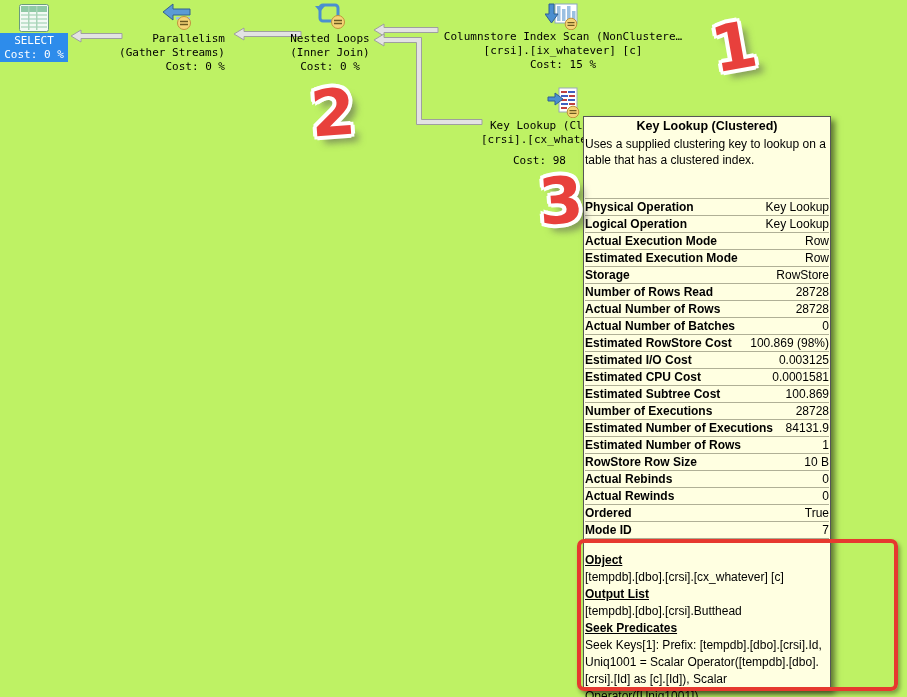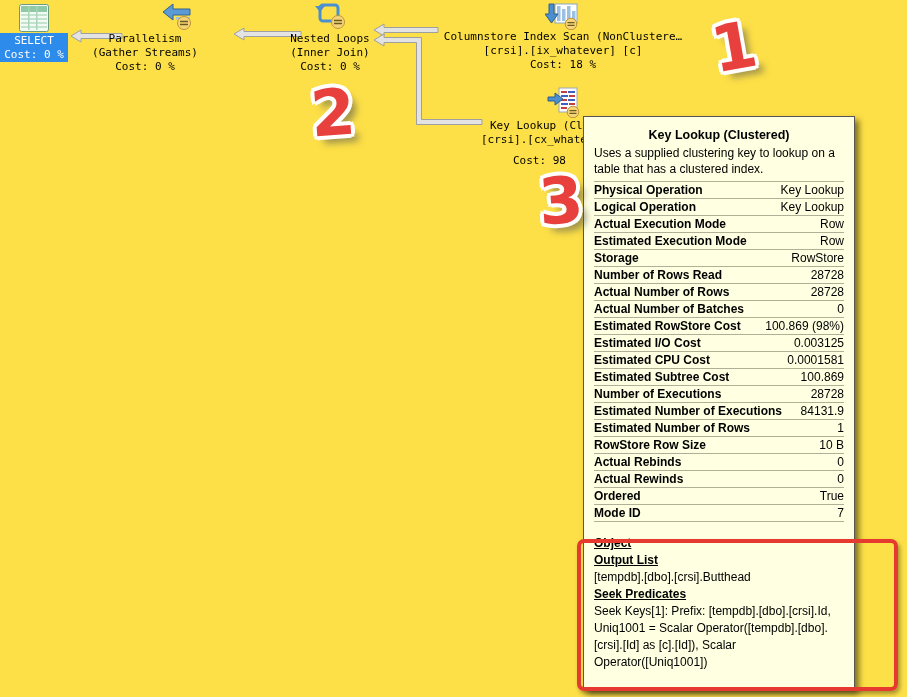--- a/index.html
+++ b/index.html
@@ -1,18 +1,18 @@
 <!DOCTYPE html>
 <html><head>
 <meta charset="utf-8">
 <style>
   html,body { margin:0; padding:0; }
   #screen {
     position:relative; width:907px; height:697px;
-    background:#fde047; overflow:hidden;
+    background:#bef264; overflow:hidden;
     font-family:"Liberation Sans", sans-serif;
   }
   .arrow-layer { position:absolute; left:0; top:0; z-index:1; }
   .icon { position:absolute; z-index:2; }
   .nodetext {
     position:absolute; z-index:2; color:#000;
     font:11px "DejaVu Sans Mono","Liberation Mono",monospace;
     line-height:14px; text-align:center; white-space:pre;
   }
   .kl-line {
@@ -21,29 +21,29 @@
     line-height:14px; white-space:pre;
   }
   .select-box {
     position:absolute; left:0; top:33px; width:68px; height:29px;
     background:#2d8ceb; color:#fff; z-index:2;
     font:11px "DejaVu Sans Mono","Liberation Mono",monospace;
     line-height:14px; text-align:center; white-space:pre; padding-top:1px;
     box-sizing:border-box;
   }
   .tooltip {
-    position:absolute; left:583px; top:116px; width:272px; height:574px;
-    box-sizing:border-box; padding:10px;
+    position:absolute; left:583px; top:116px; width:248px; height:574px;
+    box-sizing:border-box; padding:1px;
     background:#ffffe1; border:1px solid #565656;
     box-shadow:4px 4px 6px rgba(0,0,0,0.5);
     font:12px "Liberation Sans",sans-serif; color:#000; z-index:5;
   }
   .tt-title { text-align:center; font-weight:bold; font-size:12.5px; line-height:16px; }
   .tt-desc { margin-top:2px; line-height:16px; }
-  .tt-table { margin-top:4px; border-top:1px solid #b0b096; }
+  .tt-table { margin-top:30px; border-top:1px solid #b0b096; }
   .trow {
     display:flex; justify-content:space-between; align-items:center;
     height:17px; box-sizing:border-box; line-height:16px;
     border-bottom:1px solid #b0b096;
   }
   .tlabel { font-weight:bold; white-space:nowrap; }
   .tvalue { white-space:nowrap; }
   .tt-sections { margin-top:13px; line-height:17px; }
   .sec-h { font-weight:bold;text-decoration:underline; }
   .red-box {
@@ -92,21 +92,21 @@
 
   <div>
     <div class="icon" style="left:160px; top:1px;">
       <svg width="34" height="30" viewBox="0 0 34 30">
         <path d="M3 11 L13 3 L13 8 L30 8 L30 14 L13 14 L13 19 Z" fill="#5b9bd5" stroke="#35618f"></path>
         <rect x="16" y="16" width="14" height="2.5" fill="#9dc3e6"></rect>
         <circle cx="24" cy="22" r="6.5" fill="#f5d476" stroke="#c0933c"></circle>
         <path d="M20 20.5 h8 M20 23.5 h8" stroke="#6b5a20" stroke-width="1.4"></path>
       </svg>
     </div>
-    <div class="nodetext" style="left:65px; top:32px; width:160px;"><span>Parallelism</span>
+    <div class="nodetext" style="left:65px; top:32px; width:160px;text-align:right;"><span>Parallelism</span>
 <span>(Gather Streams)</span>
 <span>Cost: 0 %</span></div>
   </div>
 
   <div>
     <div class="icon" style="left:314px; top:1px;">
       <svg width="32" height="28" viewBox="0 0 32 28">
         <rect x="6" y="4" width="18" height="16" rx="3" fill="none" stroke="#4a8fd0" stroke-width="3"></rect>
         <path d="M6 11 L1 5 L11 5 Z" fill="#4a8fd0"></path>
         <path d="M24 13 L29 19 L19 19 Z" fill="#4a8fd0"></path>
@@ -127,21 +127,21 @@
         <rect x="17" y="7" width="3.5" height="12" fill="#9bc0e2"></rect>
         <rect x="22" y="4" width="3.5" height="15" fill="#9bc0e2"></rect>
         <rect x="27" y="9" width="3.5" height="10" fill="#9bc0e2"></rect>
         <path d="M4 2 L9 2 L9 12 L13 12 L6.5 21 L0 12 L4 12 Z" fill="#4a8fd0" stroke="#2f5f94"></path>
         <circle cx="26" cy="22" r="5.8" fill="#f5d476" stroke="#c0933c"></circle>
         <path d="M22.5 20.6 h7 M22.5 23.4 h7" stroke="#6b5a20" stroke-width="1.3"></path>
       </svg>
     </div>
     <div class="nodetext" style="left:438px; top:30px; width:250px;"><span>Columnstore Index Scan (NonClustere…</span>
 <span>[crsi].[ix_whatever] [c]</span>
-<span>Cost: 18 %</span></div>
+<span>Cost: 15 %</span></div>
   </div>
 
   <div>
     <div class="icon" style="left:546px; top:86px;">
       <svg width="34" height="32" viewBox="0 0 34 32">
         <rect x="13" y="2" width="18" height="24" fill="#ffffff" stroke="#9aa7b8"></rect>
         <rect x="15" y="5" width="6" height="2" fill="#c04040"></rect>
           <rect x="22" y="5" width="7" height="2" fill="#4060c0"></rect>
         <rect x="15" y="9" width="7" height="2" fill="#4060c0"></rect>
           <rect x="23" y="9" width="6" height="2" fill="#c04040"></rect>
@@ -240,20 +240,21 @@
           <span class="tlabel">Ordered</span>
           <span class="tvalue">True</span>
         </div>
       <div class="trow">
           <span class="tlabel">Mode ID</span>
           <span class="tvalue">7</span>
         </div>
     </div>
     <div class="tt-sections">
       <div class="sec-h">Object</div>
+      <div>[tempdb].[dbo].[crsi].[cx_whatever] [c]</div>
       <div class="sec-h">Output List</div>
       <div>[tempdb].[dbo].[crsi].Butthead</div>
       <div class="sec-h">Seek Predicates</div>
       <div>Seek Keys[1]: Prefix: [tempdb].[dbo].[crsi].Id, Uniq1001 = Scalar Operator([tempdb].[dbo].[crsi].[Id] as [c].[Id]), Scalar Operator([Uniq1001])</div>
     </div>
   </div>
 
   <div class="red-box"></div>
 
   <div class="red-digit" style="left:734px; top:47px; transform:translate(-50%,-50%) rotate(-10deg);">1</div>

